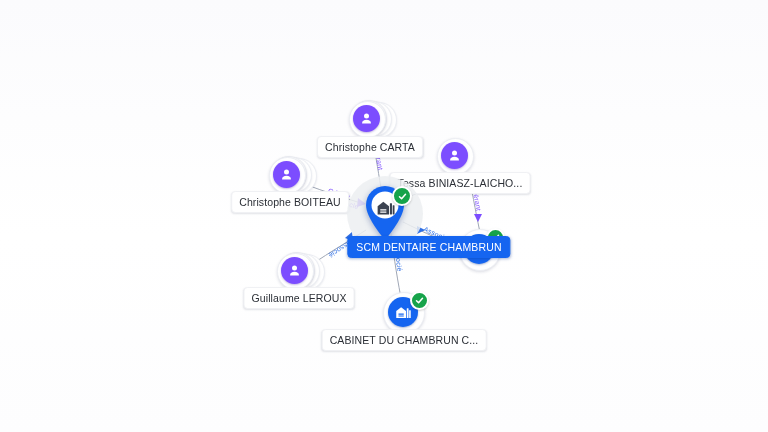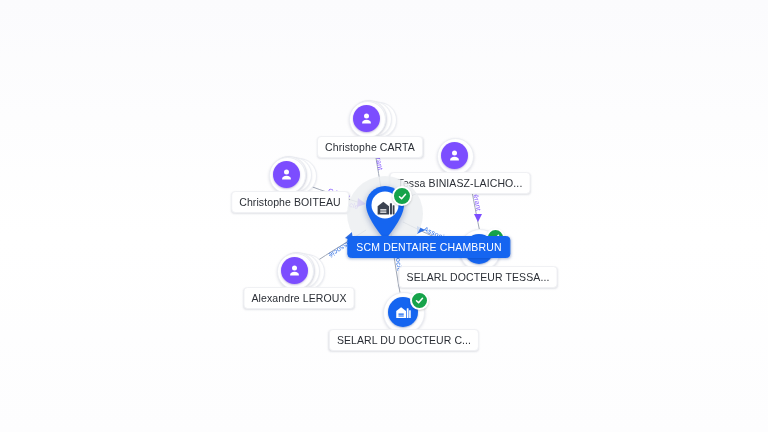--- a/index.html
+++ b/index.html
@@ -230,57 +230,56 @@
         <i class="s1"></i>
         <i class="s0"></i>
     </div>
     <div class="avatar">
       <svg viewBox="0 0 24 24" fill="#ffffff" xmlns="http://www.w3.org/2000/svg">
         <circle cx="12" cy="8" r="4"></circle>
         <path d="M12 14c-4.2 0-7 2.4-7 4.6V20h14v-1.4C19 16.4 16.2 14 12 14z"></path>
       </svg>
     </div>
   </div>
-  <div class="label" style="left:299px;top:287px;">Alexandre LEROUX</div>
+  <div class="label" style="left:299px;top:287px;">Guillaume LEROUX</div>
 
   <div class="node company" style="left:481px;top:251px;">
     <div class="plate"></div>
     <div class="disc">
       <svg viewBox="0 0 24 24" fill="#ffffff" xmlns="http://www.w3.org/2000/svg">
         <path d="M3 20V10.5L9.5 5.5L16 10.5V20H3z"></path>
         <rect x="17" y="7" width="2.4" height="13" rx=".5"></rect>
         <rect x="20.2" y="9.5" width="2.1" height="10.5" rx=".5"></rect>
         <path d="M6 14h7v1.5H6zM6 16.6h7v1.4H6z" fill="#1565f0"></path>
       </svg>
     </div>
     <div class="badge" style="left:27px;top:-1px;">
       <svg viewBox="0 0 24 24" fill="none" stroke="#ffffff" stroke-width="4" stroke-linecap="round" stroke-linejoin="round" xmlns="http://www.w3.org/2000/svg">
         <path d="M4 12.5 L9.5 18 L20 6"></path>
       </svg>
     </div>
   </div>
-  <div class="label" style="left:478px;top:266px;">SELARL DOCTEUR TESSA...</div>
 
   <div class="node company" style="left:405px;top:314px;">
     <div class="plate"></div>
     <div class="disc">
       <svg viewBox="0 0 24 24" fill="#ffffff" xmlns="http://www.w3.org/2000/svg">
         <path d="M3 20V10.5L9.5 5.5L16 10.5V20H3z"></path>
         <rect x="17" y="7" width="2.4" height="13" rx=".5"></rect>
         <rect x="20.2" y="9.5" width="2.1" height="10.5" rx=".5"></rect>
         <path d="M6 14h7v1.5H6zM6 16.6h7v1.4H6z" fill="#1565f0"></path>
       </svg>
     </div>
     <div class="badge" style="left:27px;top:-1px;">
       <svg viewBox="0 0 24 24" fill="none" stroke="#ffffff" stroke-width="4" stroke-linecap="round" stroke-linejoin="round" xmlns="http://www.w3.org/2000/svg">
         <path d="M4 12.5 L9.5 18 L20 6"></path>
       </svg>
     </div>
   </div>
-  <div class="label" style="left:404px;top:329px;">SELARL DU DOCTEUR C...</div>
+  <div class="label" style="left:404px;top:329px;">CABINET DU CHAMBRUN C...</div>
 
   <div class="node center" style="left:385px;top:214px;">
     <div class="halo"></div>
     <div class="pinwrap">
       <svg class="pin" viewBox="0 0 48 58" xmlns="http://www.w3.org/2000/svg">
         <path d="M24 2C13.5 2 5 10.5 5 21c0 13.5 19 35 19 35s19-21.5 19-35C43 10.5 34.5 2 24 2z" fill="#1565f0"></path>
         <circle cx="24" cy="21" r="13.5" fill="#ffffff"></circle>
       </svg>
       <div class="bico">
         <svg viewBox="0 0 24 24" fill="#3b4250" xmlns="http://www.w3.org/2000/svg">

